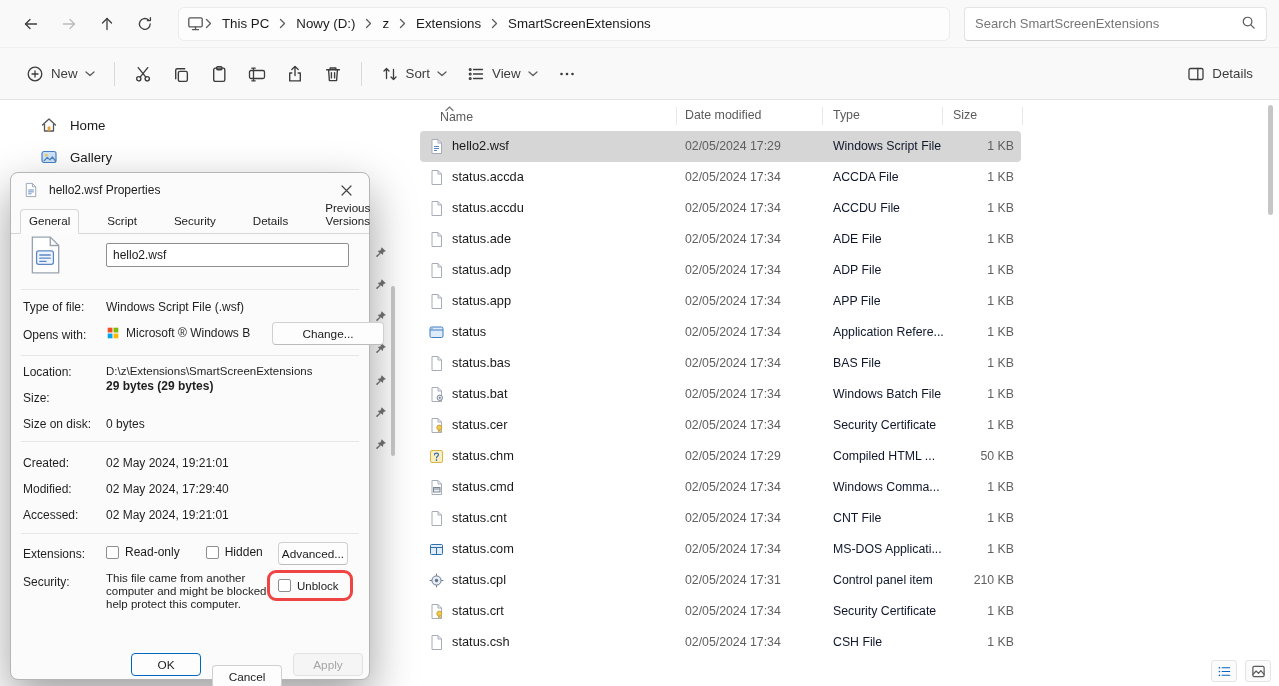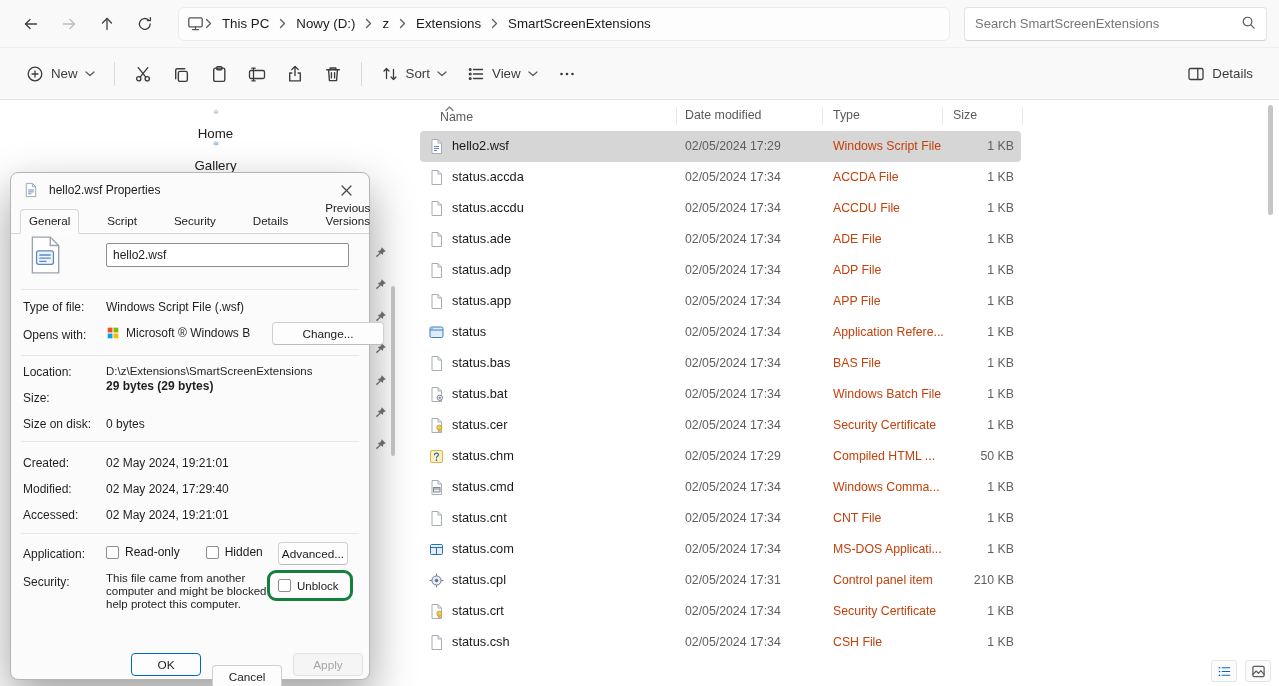--- a/index.html
+++ b/index.html
@@ -24,38 +24,38 @@
   
   .toolbar { position:absolute; top:48px; left:0; right:0; height:52px; background:#f9f9f9; display:flex; align-items:center; padding:0 16px; border-bottom:1px solid #e4e4e4; }
   .tb-btn { display:flex; align-items:center; gap:7px; height:36px; padding:0 10px; border-radius:4px; color:#3c3c3c; font-size:13.3px; }
   .tb-icon { width:38px; height:36px; display:flex; align-items:center; justify-content:center; border-radius:4px; color:#3c3c3c; }
   .tb-sep { width:1px; height:24px; background:#d9d9d9; margin:0 9px; }
   .chev { display:flex; color:#5d5d5d; }
   .tb-right { margin-left:auto; }
 
   
   .sidebar { position:absolute; left:0; top:101px; bottom:0; width:397px; background:#fff; }
-  .side-item { display:flex; align-items:center; gap:12px; height:32px; padding-left:34px; font-size:13.3px; color:#1b1b1b; border-radius:4px; margin:0 6px;flex-direction:column; }
+  .side-item { display:flex; align-items:center; gap:12px; height:32px; padding-left:34px; font-size:13.3px; color:#1b1b1b; border-radius:4px; margin:0 6px; }
   .sidebar-pad { padding-top:8px; }
   .pins { position:absolute; left:374px; top:246px; width:14px; }
   .pin { display:block; height:32px; color:#6e6e6e; }
   .side-thumb { position:absolute; left:391px; top:286px; width:4px; height:170px; background:#c9c9c9; border-radius:2px; }
 
   
   .list-header { position:absolute; left:412px; top:101px; height:30px; right:14px; font-size:12.4px; color:#5a5a5a; }
   .col { position:absolute; top:7px; white-space:nowrap; }
   .col-sep { position:absolute; top:6px; width:1px; height:18px; background:#e8e8e8; }
   .sort-caret { position:absolute; left:33px; top:0px; color:#7a7a7a; }
   .file-rows { position:absolute; left:412px; top:131px; right:14px; bottom:20px; overflow:hidden; }
   .frow { position:relative; margin-left:8px; width:601px; height:31px; border-radius:4px; }
   .frow.sel { background:#d6d6d6; }
   .f-ic  { position:absolute; left:8px;  top:7px; width:17px; height:17px; }
   .f-name{ position:absolute; left:32px; top:7px; width:224px; font-size:12.8px; color:#191919; white-space:nowrap; overflow:hidden; text-overflow:ellipsis; }
   .f-date{ position:absolute; left:265px;top:8px; font-size:12.3px; color:#5f5f5f; white-space:nowrap; }
-  .f-type{ position:absolute; left:413px;top:8px; width:112px; font-size:12.3px; color:#c2410c; white-space:nowrap; overflow:hidden; }
+  .f-type{ position:absolute; left:413px;top:8px; width:112px; font-size:12.3px; color:#0f172a; white-space:nowrap; overflow:hidden; }
   .f-size{ position:absolute; left:516px;top:8px; width:78px; font-size:12.3px; color:#5f5f5f; text-align:right; }
   .v-scroll { position:absolute; right:6px; top:105px; width:5px; height:110px; background:#c6c6c6; border-radius:3px; }
 
   
   .status-toggles { position:absolute; right:8px; bottom:4px; display:flex; gap:8px; }
   .st-btn { width:26px; height:22px; display:flex; align-items:center; justify-content:center; border-radius:3px; border:1px solid #e4e4e4; background:#fbfbfb; }
 
   
   .dialog { position:absolute; left:10px; top:172px; width:360px; height:508px; background:#fbfbfb; border:1px solid #b5b5b5; border-radius:8px; box-shadow:0 18px 45px rgba(0,0,0,.38); z-index:50; font-size:12px; }
   .dlg-title { position:absolute; top:0; left:0; right:0; height:34px; display:flex; align-items:center; padding:0 12px; }
@@ -72,21 +72,21 @@
   .dlg-btn { position:absolute; height:23px; background:#fdfdfd; border:1px solid #d0d0d0; border-bottom-color:#bcbcbc; border-radius:4px; font-size:11.8px; color:#1b1b1b; display:flex; align-items:center; justify-content:center; }
   .btn-change { left:237px; top:149px; width:112px;margin-left:24px; }
   .btn-adv { left:267px; top:369px; width:70px; }
   .btn-ok { left:120px; top:480px; width:70px; border:1.5px solid #0067c0; }
   .btn-cancel { left:201px; top:492px; width:70px; }
   .btn-apply { left:282px; top:480px; width:70px; color:#a6a6a6; background:#f5f5f5; border-color:#e2e2e2; cursor:default; }
   .chk { width:13px; height:13px; border:1px solid #8f8f8f; border-radius:2px; background:#fff; display:inline-block; flex:none; }
   .attr-group { position:absolute; left:95px; top:372px; display:flex; align-items:flex-end; gap:6px; font-size:12px; }
   .attr-group .gap { width:14px; }
   .sec-text { position:absolute; left:95px; top:399px; font-size:11.5px; line-height:13px; color:#1f1f1f; }
-  .unblock-box { position:absolute; left:256px; top:397px; width:86px; height:31px; border:3px solid #15803d; border-radius:9px; display:flex; align-items:center; gap:6px; padding:0 8px; background:#fbfbfb; }
+  .unblock-box { position:absolute; left:256px; top:397px; width:86px; height:31px; border:3px solid #ef4444; border-radius:9px; display:flex; align-items:center; gap:6px; padding:0 8px; background:#fbfbfb; }
   .unblock-box span.lbl { font-size:11.5px; }
 </style>
 </head>
 <body>
 
 <div class="navbar">
   <button class="nav-btn">
       <svg class="ic" width="18" height="18" viewBox="0 0 18 18">
         <path d="M14.5 9H3.5"></path>
         <path d="M8 4.5L3.5 9 8 13.5"></path>
@@ -580,21 +580,21 @@
 
   <span class="dl" style="top:283px;">Created:</span>
   <span class="dv" style="top:283px;">02 May 2024, 19:21:01</span>
   <span class="dl" style="top:309px;">Modified:</span>
   <span class="dv" style="top:309px;">02 May 2024, 17:29:40</span>
   <span class="dl" style="top:335px;">Accessed:</span>
   <span class="dv" style="top:335px;">02 May 2024, 19:21:01</span>
 
   <div class="dsep" style="top:360px;"></div>
 
-  <span class="dl" style="top:374px;">Application:</span>
+  <span class="dl" style="top:374px;">Extensions:</span>
   <div class="attr-group">
     <span class="chk"></span>
     <span>Read-only</span>
     <span class="gap"></span>
     <span class="chk"></span>
     <span>Hidden</span>
   </div>
   <button class="dlg-btn btn-adv">Advanced...</button>
 
   <span class="dl" style="top:402px;">Security:</span>

